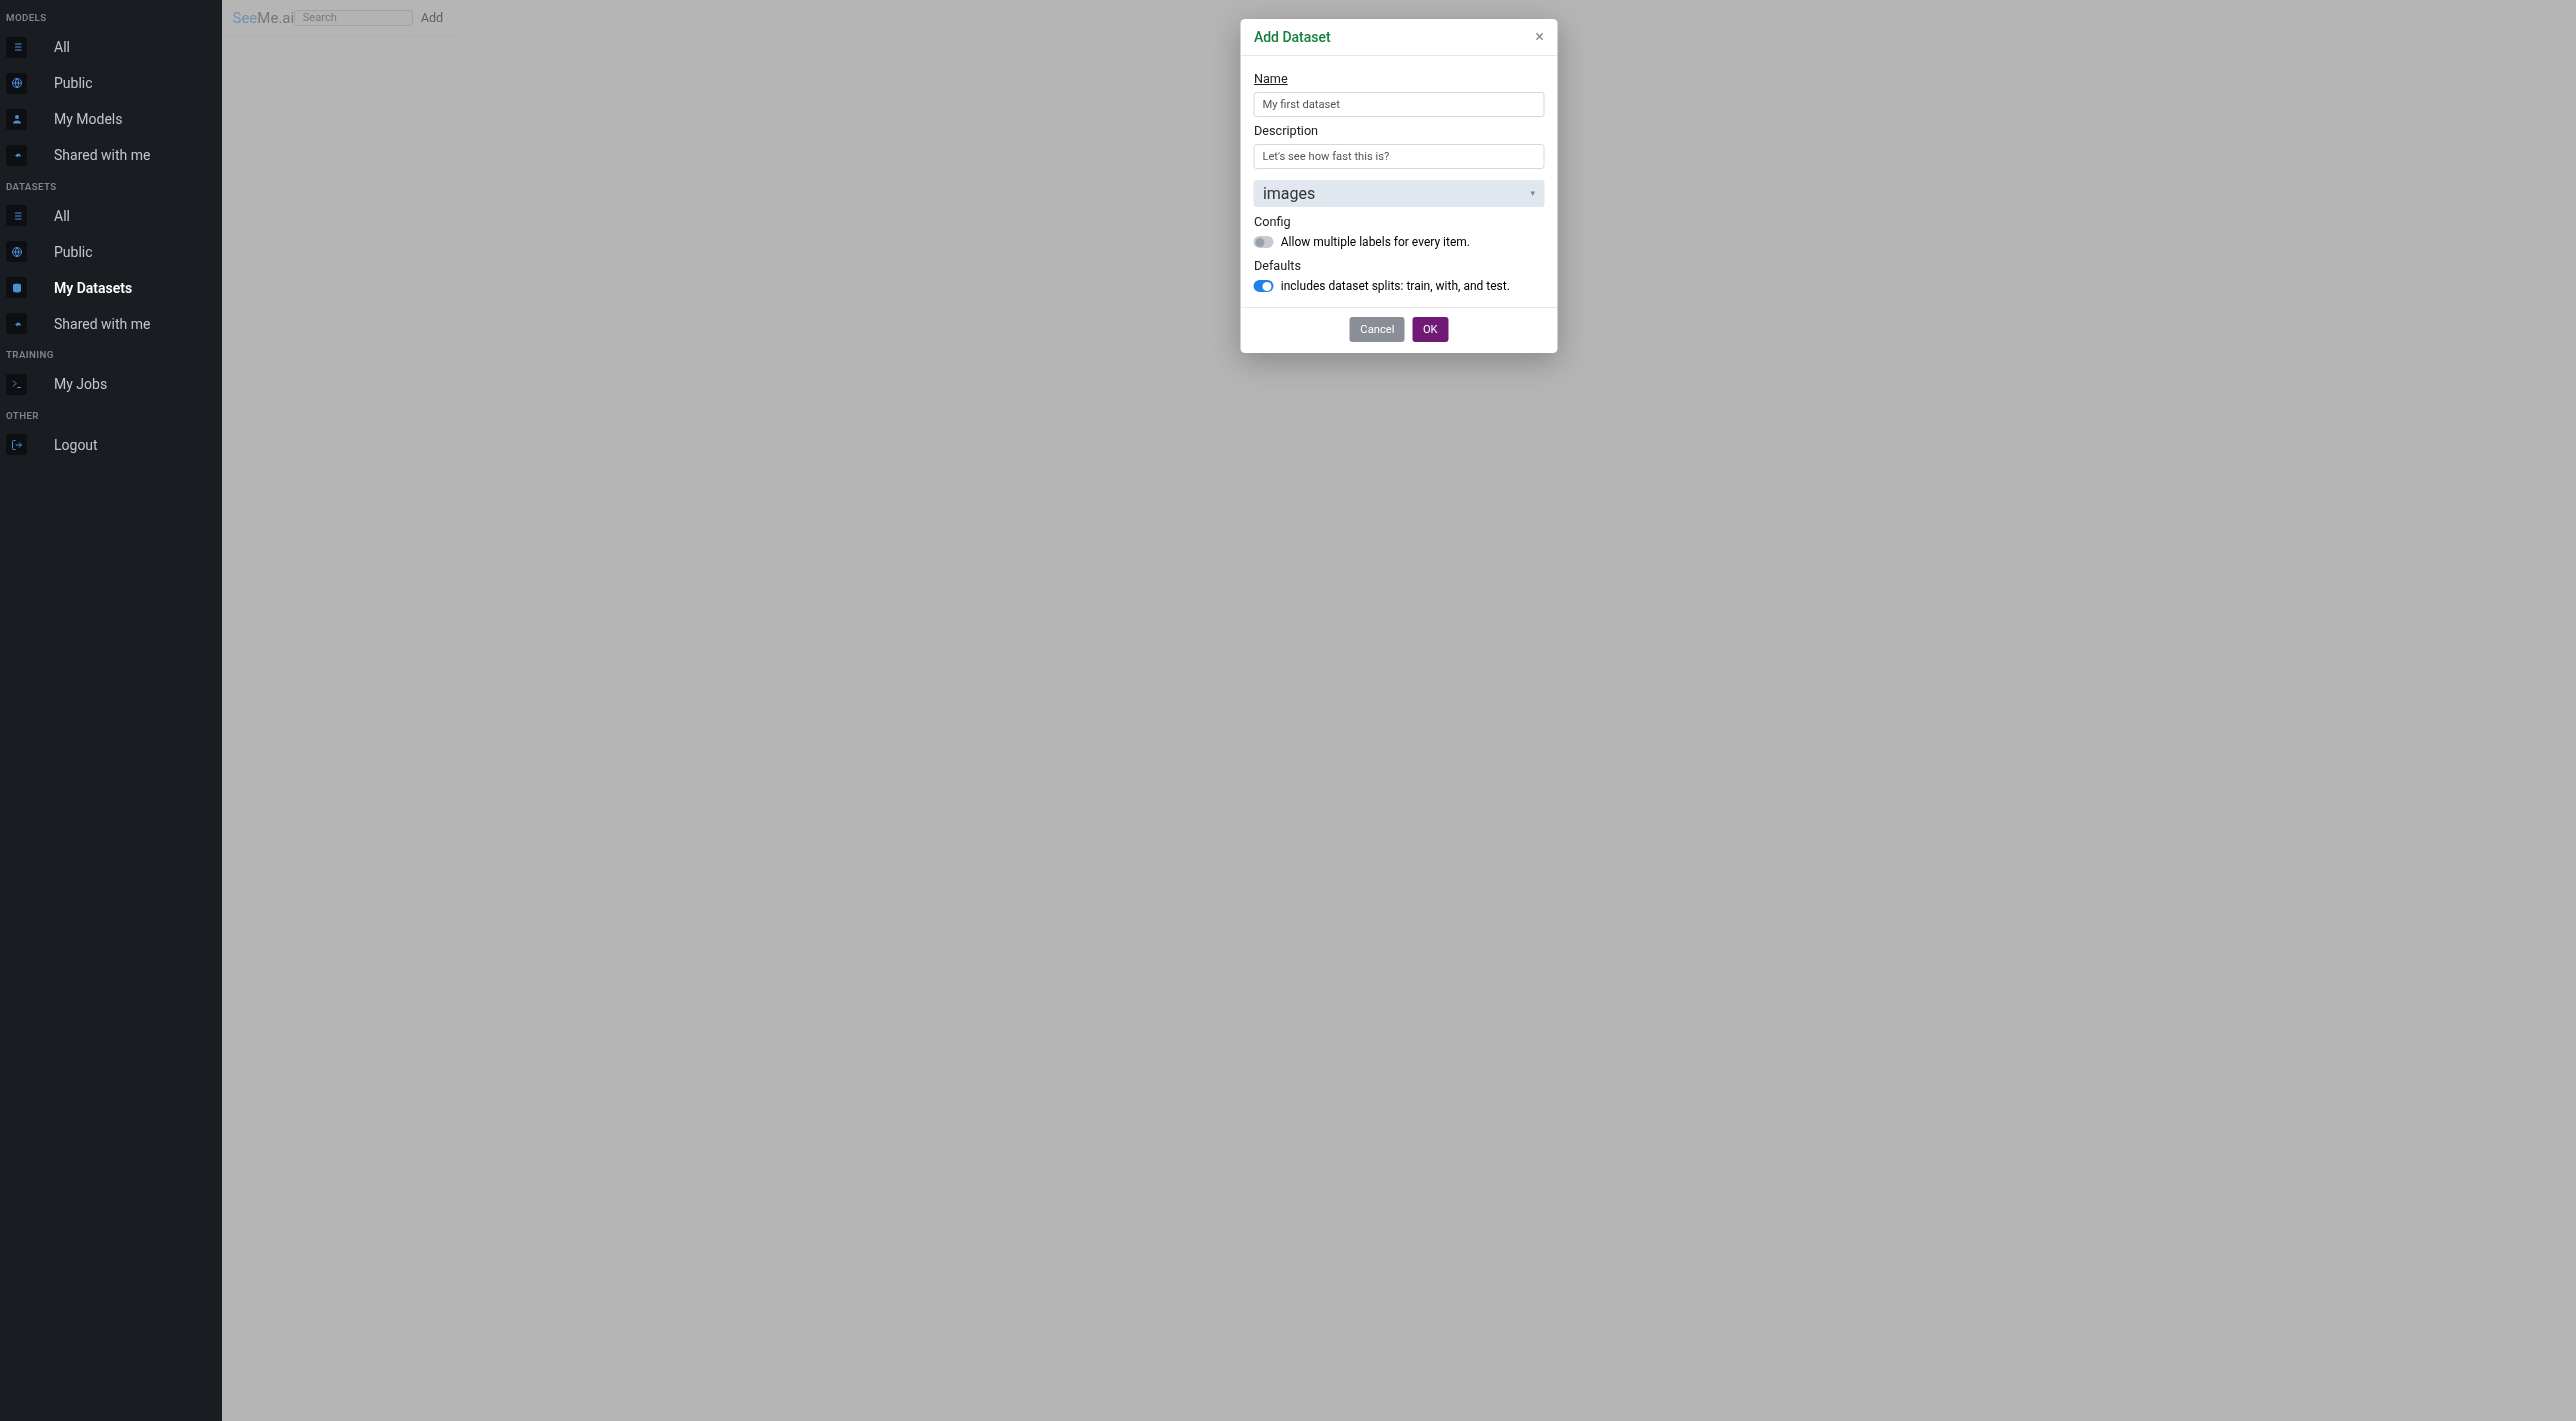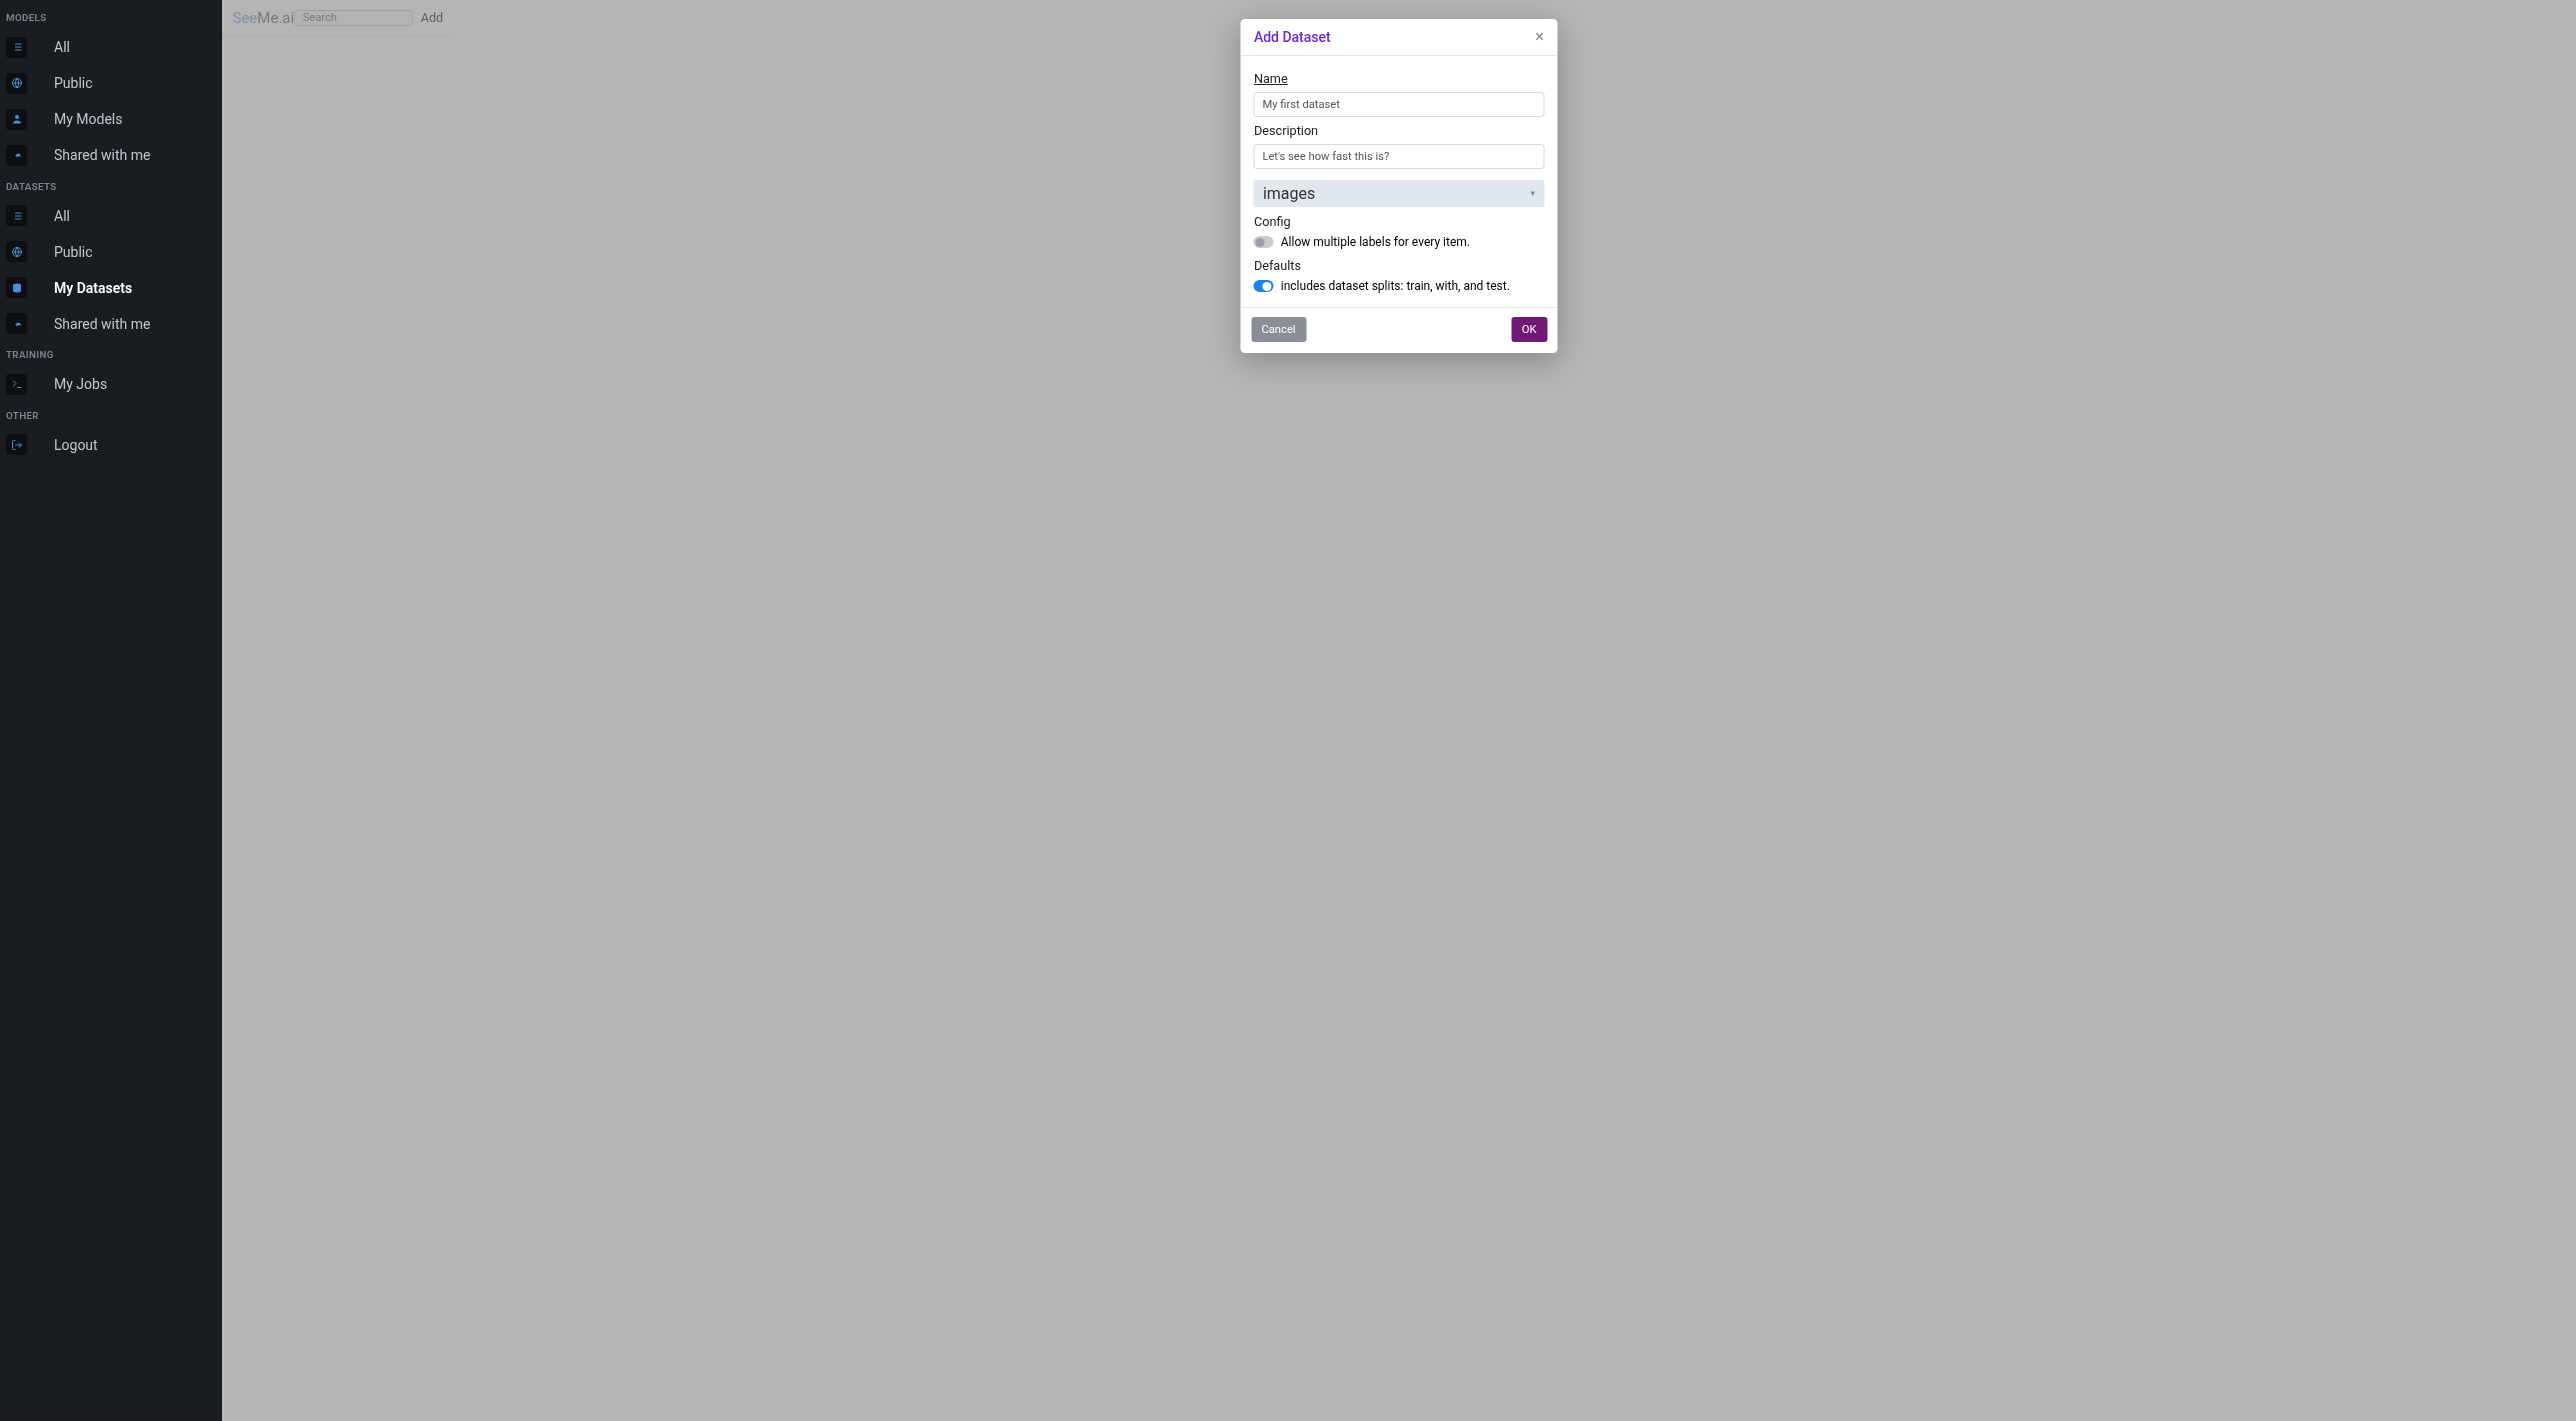--- a/index.html
+++ b/index.html
@@ -21,38 +21,38 @@
 .brand .b2 { color:#6d6d6d; }
 .topbar-spacer { flex:1; }
 .search-input { width:119px; height:16px; padding:0 7.5px; border:0.7px solid #c8c8c8; border-radius:3px; background:#efefef; font-size:11.2px; }
 .add-link { margin-left:7.5px; font-size:12.7px; color:#333; cursor:pointer; }
 .main-content { flex:1; }
 
 
 .overlay { position:absolute; inset:0; background:rgba(130,130,130,0.55); }
 .modal { position:absolute; top:18.7px; left:50%; transform:translateX(-50%); width:317px; background:#ffffff; border-radius:4.5px; box-shadow:0 7.5px 30px rgba(0,0,0,0.25); overflow:hidden; }
 .modal-header { display:flex; align-items:center; justify-content:space-between; padding:10.5px 13.4px 9px; border-bottom:0.7px solid #e6e6e6; }
-.modal-title { font-size:14px; font-weight:500; color:#6d28d9; }
+.modal-title { font-size:14px; font-weight:500; color:#15803d; }
 .modal-close { font-size:16.4px; color:#888; cursor:pointer; line-height:1; }
 .modal-body { padding:12px 13.4px 4.5px; }
 .field-label { font-size:12.7px; color:#222; margin:6px 0 6px; }
 .field-label:first-child { margin-top:3px;text-decoration:underline; }
 .text-input { width:100%; height:25.4px; padding:0 7.5px; border:0.7px solid #d5d7da; border-radius:3px; font-size:11.2px; color:#555; }
 .select-wrap { position:relative; width:100%; height:27px; background:#e0e7ef; border-radius:3px; display:flex; align-items:center; padding:0 9px; margin-top:10.5px; margin-bottom:7.5px; cursor:pointer; }
 .select-text { font-size:16px; color:#333; }
 .select-caret { position:absolute; right:9px; color:#7c8593; font-size:9px; }
 .toggle-row { display:flex; align-items:center; gap:7.5px; margin:6px 0 9px; }
 .toggle { width:19.4px; height:12px; border-radius:7.5px; position:relative; flex:0 0 19.4px; }
 .toggle .knob { width:9px; height:9px; border-radius:50%; background:#fff; position:absolute; top:1.5px; }
 .toggle.off { background:#c6cad1; }
 .toggle.off .knob { left:1.5px; background:#9aa0aa; }
 .toggle.on { background:#1f82e8; }
 .toggle.on .knob { right:1.5px; }
 .toggle-text { font-size:12px; color:#000000; }
-.modal-footer { display:flex; justify-content:space-between; gap:7.5px; padding:9px 10.5px 10.5px; border-top:0.7px solid #e6e6e6; }
+.modal-footer { display:flex; justify-content:center; gap:7.5px; padding:9px 10.5px 10.5px; border-top:0.7px solid #e6e6e6; }
 .btn { height:25.4px; padding:0 10.5px; border:none; border-radius:3px; font-size:11.2px; cursor:pointer; }
 .btn-cancel { background:#8a8f97; color:#fff; }
 .btn-ok { background:#701a75; color:#fff; }
 
 svg { display:block; }
 </style>
 </head>
 <body>
 
 <nav class="sidebar">

